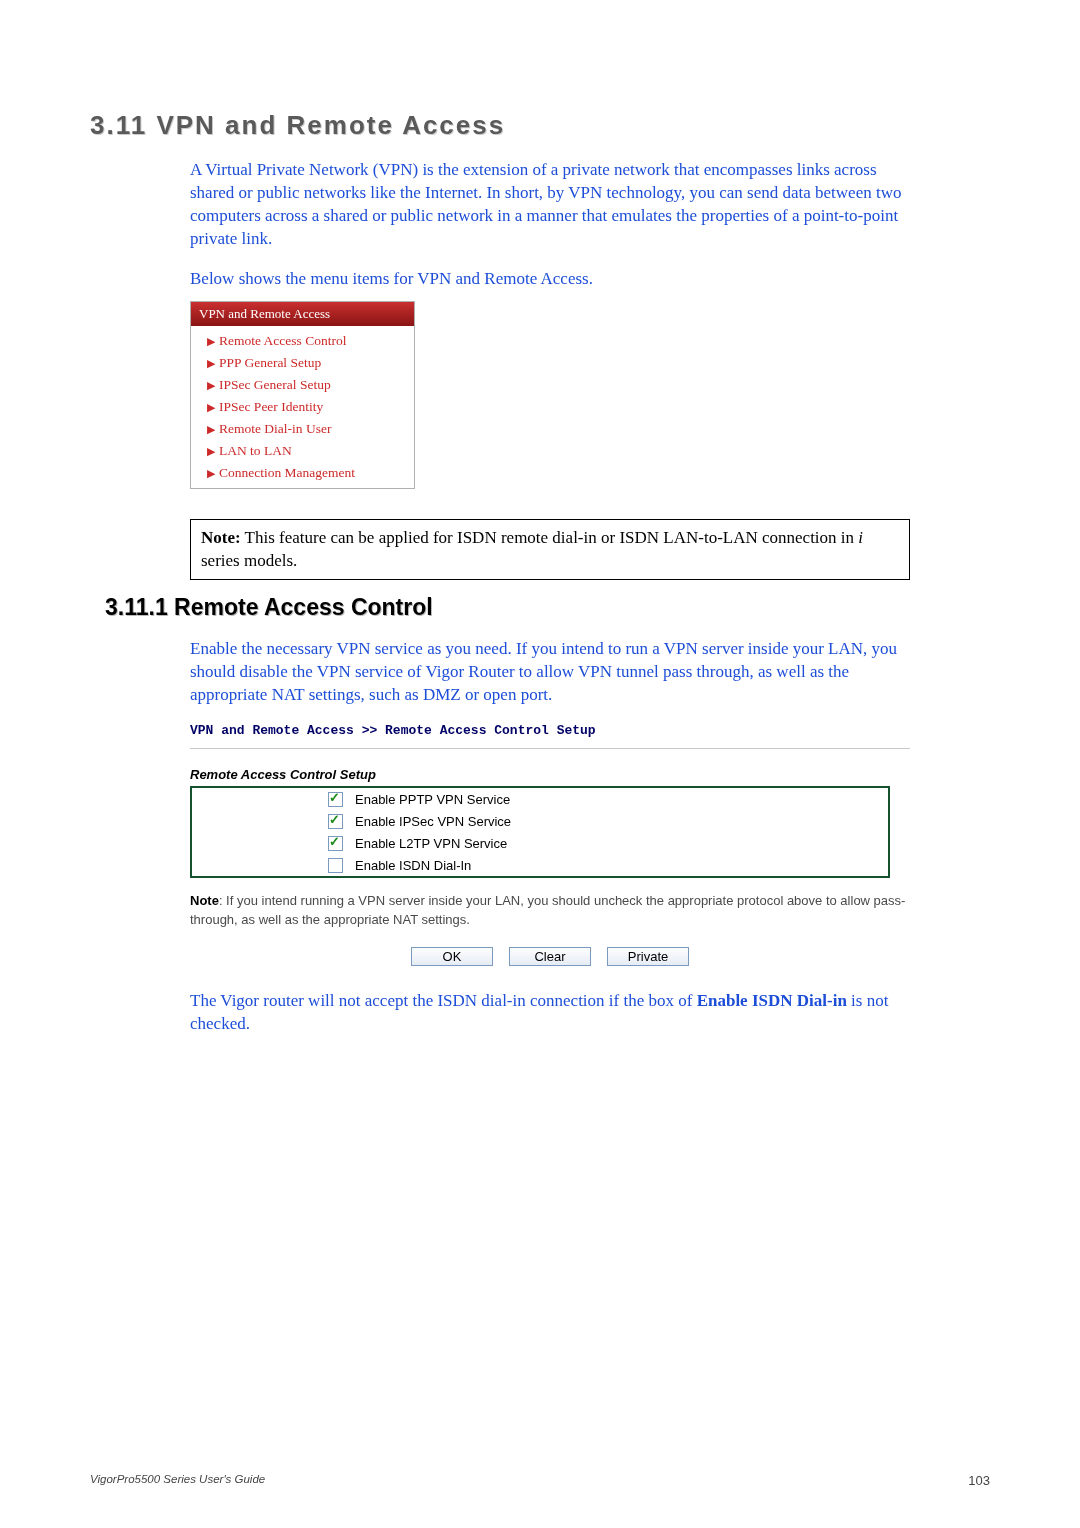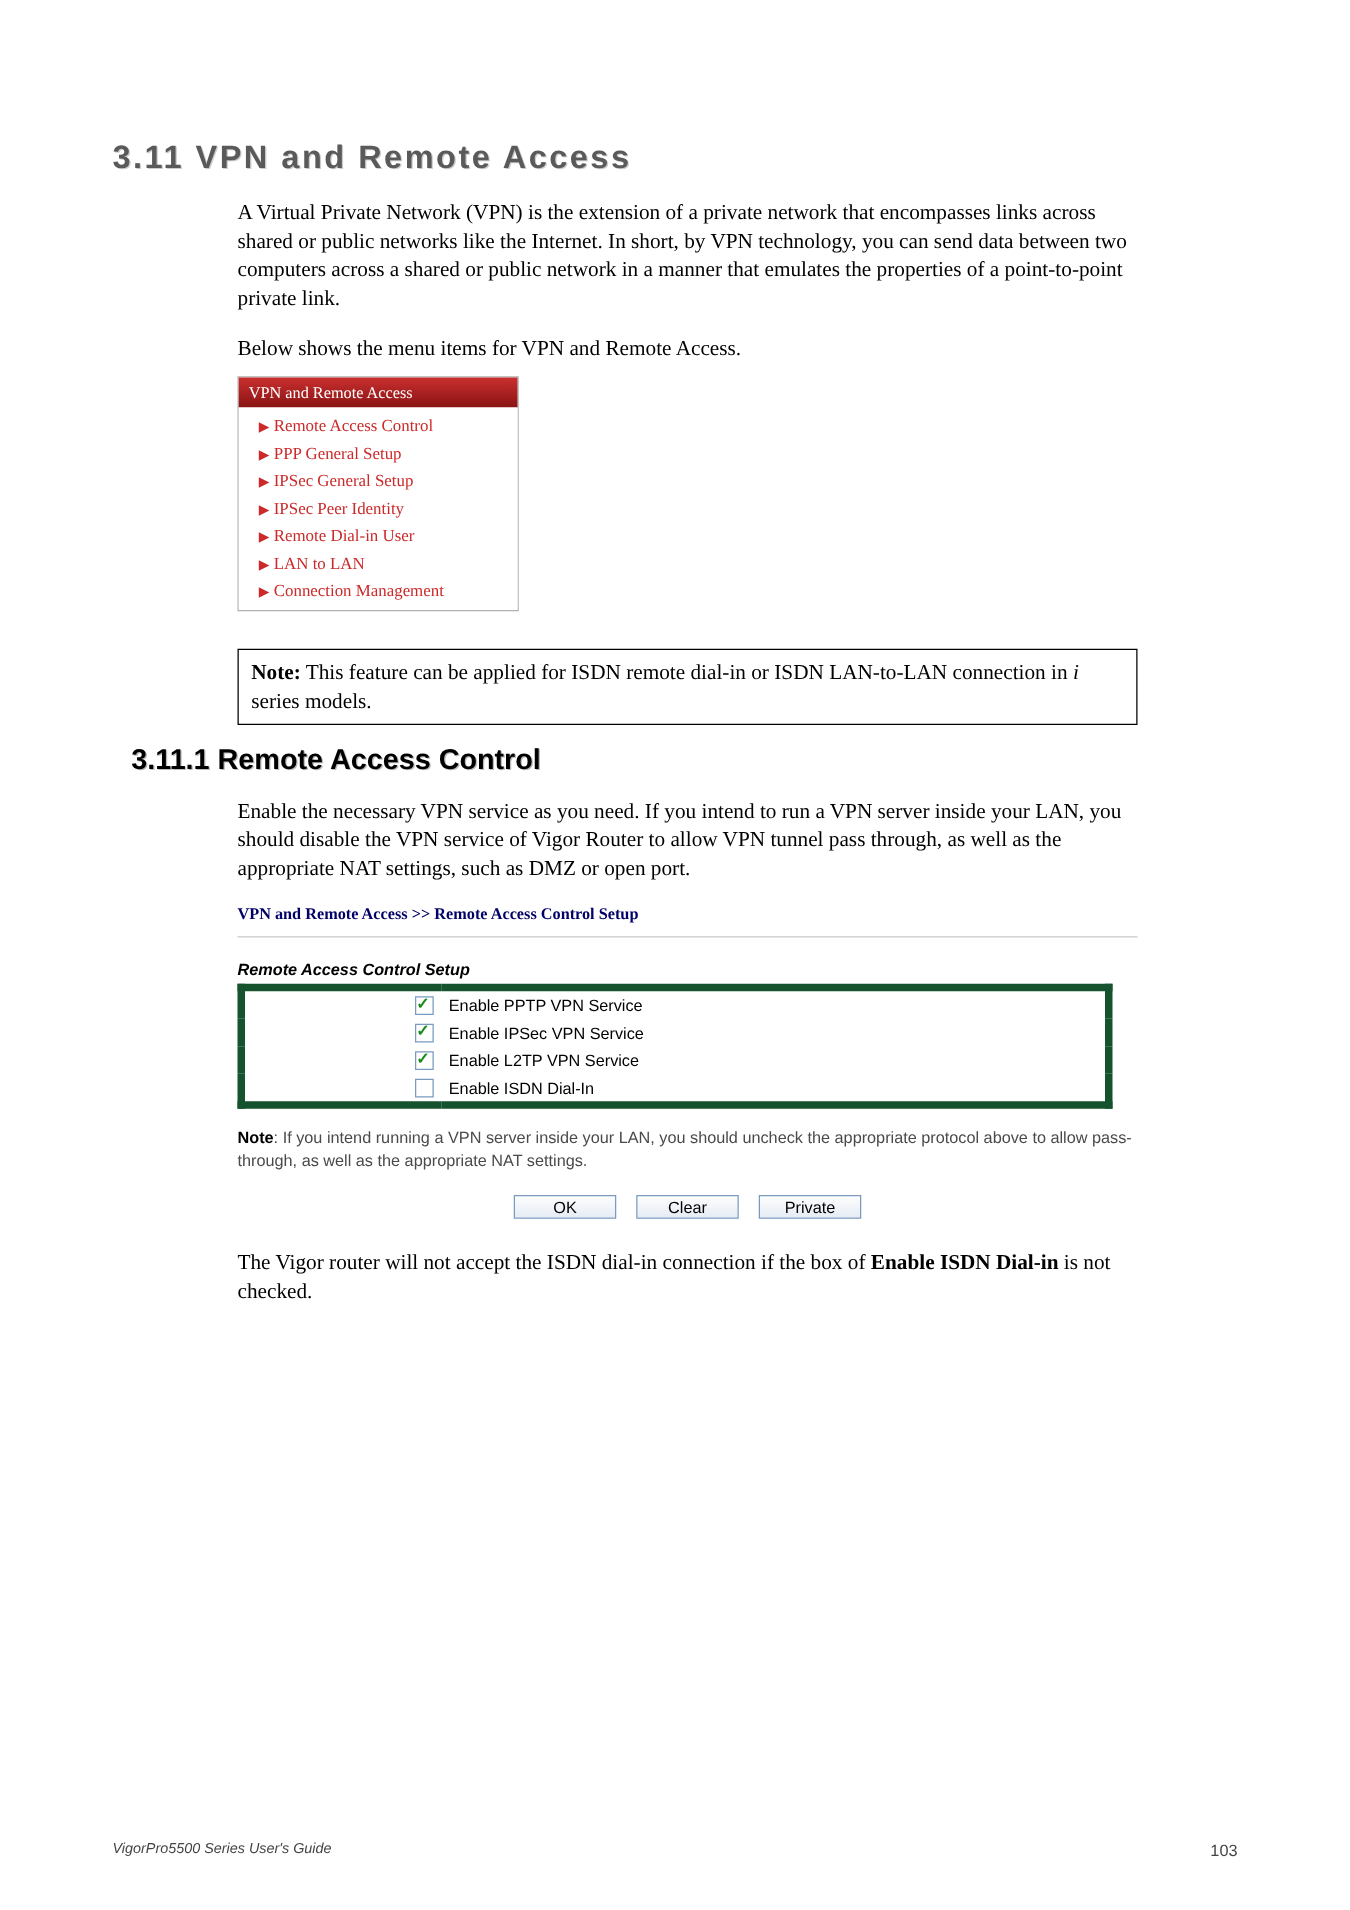--- a/index.html
+++ b/index.html
@@ -25,21 +25,21 @@
     margin-bottom: 18px;
   }
   .body-col {
     margin-left: 100px;
     width: 720px;
   }
   .para {
     font-size: 17px;
     line-height: 1.35;
     margin-bottom: 10px;
-    color: #000000;
+    color: #1d4ed8;
   }
   .menu-box {
     width: 223px;
     border: 1px solid #b0b0b0;
     margin-top: 8px;
     margin-bottom: 30px;
     font-family: Liberation Serif, serif;
   }
   .menu-title {
     background: linear-gradient(#c92f2f, #8a1414);
@@ -75,42 +75,42 @@
   .h2 {
     font-family: Arial, Helvetica, sans-serif;
     font-size: 23px;
     font-weight: bold;
     color: #000;
     text-shadow: 1px 1px 0 #bbb;
     margin-left: 15px;
     margin-bottom: 10px;
   }
   .setup-title {
-    font-family: Liberation Serif, serif;
+    font-family: Liberation Mono, monospace;
     font-size: 13px;
     font-weight: bold;
     color: #000066;
     margin: 16px 0 10px 0;
   }
   .hr {
     border: none;
     border-top: 1px solid #c9c9c9;
     margin: 0 0 18px 0;
   }
   .table-title {
     font-family: Arial, Helvetica, sans-serif;
     font-size: 13px;
     font-weight: bold;
     color: #000;
     margin-bottom: 4px;
     font-style: italic;
   }
   .opt-table {
     width: 700px;
-    border: 6px solid #14532d;
+    border: 2px solid #14532d;
     border-collapse: collapse;
     font-family: Arial, Helvetica, sans-serif;
     font-size: 13px;
     margin-bottom: 14px;
   }
   .opt-table td {
     padding: 3px 6px;
     vertical-align: middle;
   }
   .opt-table td.cb-cell {

